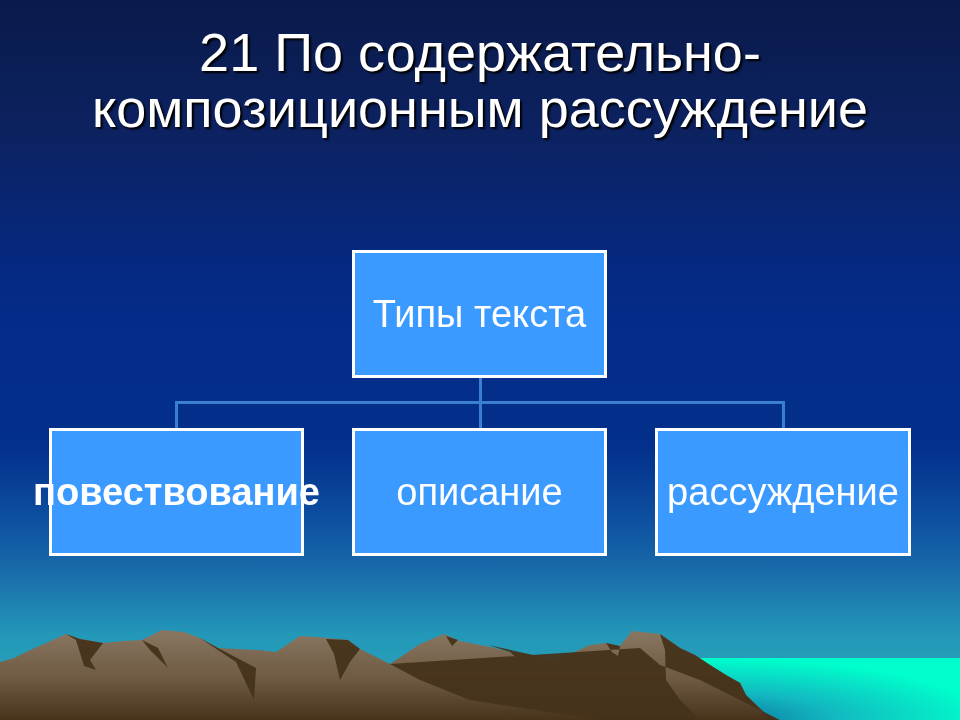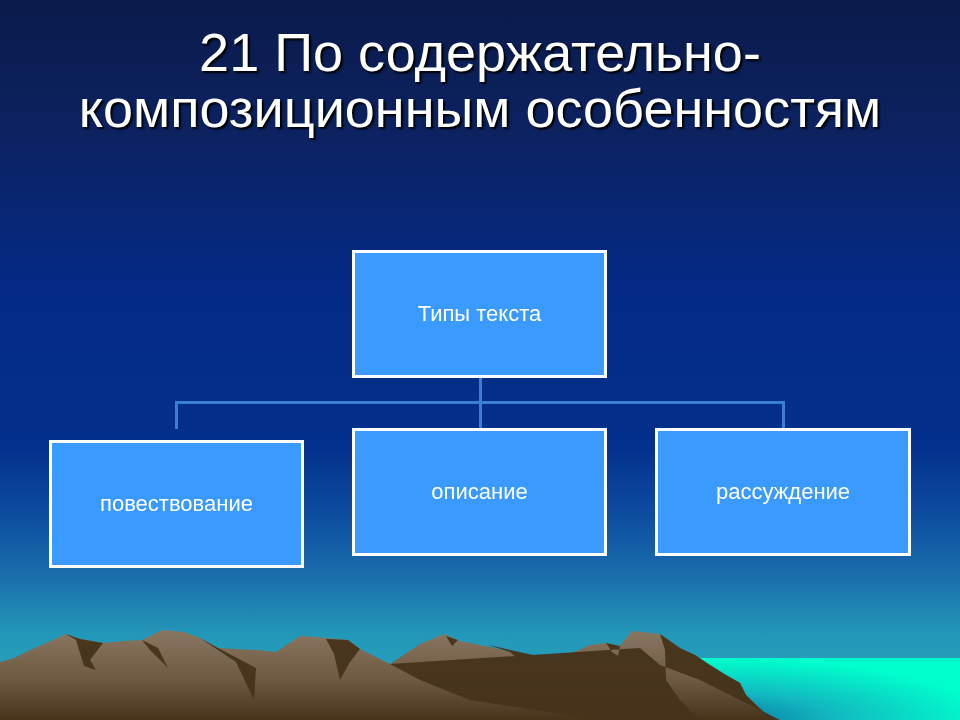--- a/index.html
+++ b/index.html
@@ -11,21 +11,21 @@
         #0d4fa0 72%, #1a6eab 80%, #2397b8 88%, #2aa9bd 100%);
     }
     .title {
       position: absolute; left: 0; top: 24px; width: 960px; text-align: center;
       color: #ffffff; font-size: 54px; line-height: 56px;
       text-shadow: 2px 2px 2px #000000;
     }
     .box {
       position: absolute; box-sizing: border-box;
       background: #3a9aff; border: 3px solid #ffffff;
-      color: #ffffff; font-size: 22px;
+      color: #ffffff; font-size: 38px;
       display: flex; align-items: center; justify-content: center;
     }
     .line { position: absolute; background: #3b7fd0; }
     svg.land { position: absolute; left: 0; top: 0; }
   </style>
 </head>
 <body>
 
 <div class="slide">
 
@@ -50,33 +50,33 @@
          M326,639 L348,640 L360,649 L350,662 L340,680 L334,654 Z
          M390,664 L420,680 L470,700 L600,720 L780,720 L740,700 L700,680 L660,665 L640,648 Z
          M446,636 L452,646 L458,640 Z
          M660,634 L680,648 L695,655 L710,665 L726,675 L740,683 L746,695 L770,720 L700,720 L680,700 L666,680 L665,650 Z
          M606,643 L620,646 L618,656 L612,652 Z
          M488,645 L510,652 L552,690 L556,660 Z"></path>
   </svg>
 
   <div class="title">
     <div>21 По содержательно-</div>
-    <div>композиционным особенностям</div>
+    <div>композиционным рассуждение</div>
   </div>
 
   <div class="line" style="left:479px; top:376px; width:3px; height:52px;"></div>
   <div class="line" style="left:175px; top:401px; width:610px; height:3px;"></div>
   <div class="line" style="left:175px; top:401px; width:3px; height:28px;"></div>
   <div class="line" style="left:782px; top:401px; width:3px; height:28px;"></div>
 
   <div class="box" style="left:352px; top:250px; width:255px; height:128px;">
     <span>Типы текста</span>
   </div>
 
-  <div class="box" style="left:49px; top:440px; width:255px; height:128px;">
+  <div class="box" style="left:49px; top:428px; width:255px; height:128px;font-weight:bold;">
     <span>повествование</span>
   </div>
 
   <div class="box" style="left:655px; top:428px; width:256px; height:128px;">
     <span>рассуждение</span>
   </div>
 
   <div class="box" style="left:352px; top:428px; width:255px; height:128px;">
     <span>описание</span>
   </div>

